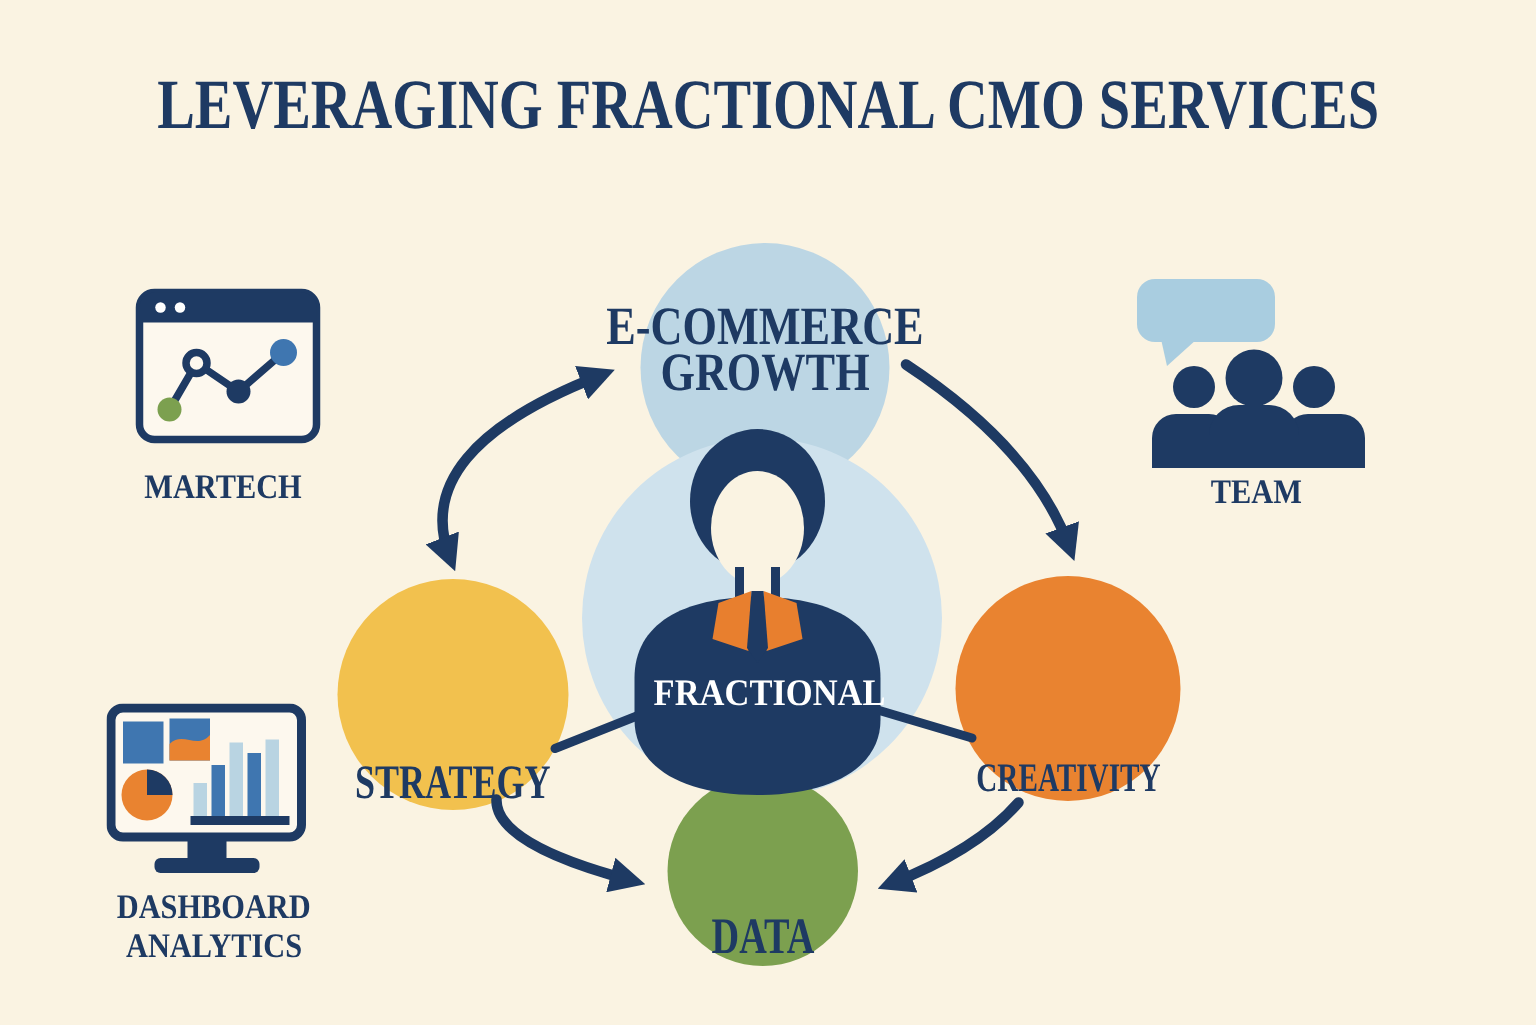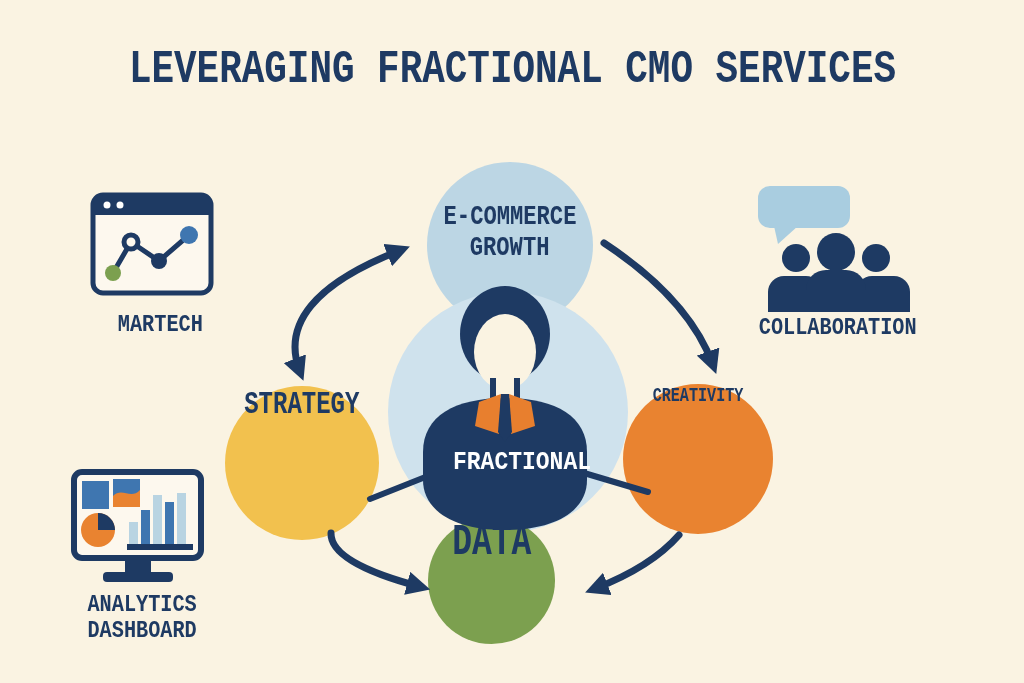--- a/index.html
+++ b/index.html
@@ -2,53 +2,53 @@
 <html style="--navy: #1e3a63; --cream: #faf3e2; --paleblue: #cfe2ed; --lightblue: #bcd6e4; --yellow: #f2c14e; --orange: #e98330; --green: #7ca04f; --blue: #3f76b0; --barlight: #b9d4e2; --bubble: #a9cde0; --collar: #e87f2e; --panel: #fdf8ee; --white: #ffffff;"><head>
 <meta charset="utf-8">
 <style>
   :root{
     --navy:#1e3a63; --cream:#faf3e2; --paleblue:#cfe2ed; --lightblue:#bcd6e4;
     --yellow:#f2c14e; --orange:#e98330; --green:#7ca04f; --blue:#3f76b0;
     --barlight:#b9d4e2; --bubble:#a9cde0; --collar:#e87f2e; --panel:#fdf8ee; --white:#ffffff;
   }
   html,body{margin:0;padding:0;}
   .canvas{position:relative;width:1024px;height:683px;background:var(--cream);
-    overflow:hidden;font-family:Liberation Mono, monospace;color:var(--navy);}
+    overflow:hidden;font-family:Liberation Serif, serif;color:var(--navy);}
   .sx{display:inline-block;white-space:nowrap;transform:scaleX(var(--sx,.85));transform-origin:50% 50%;}
   .title{position:absolute;top:44px;left:0;width:1024px;text-align:center;
     font-size:47px;line-height:52px;font-weight:800;color:var(--navy);}
   .title .sx{--sx:.80;}
-  .circle{position:absolute;border-radius:50%;display:flex;align-items:flex-start;justify-content:center;
+  .circle{position:absolute;border-radius:50%;display:flex;align-items:flex-end;justify-content:center;
     text-align:center;font-weight:800;color:var(--navy);}
   .c-growth{left:427px;top:162px;width:166px;height:166px;background:var(--lightblue);z-index:1;
-    font-size:27px;line-height:31px;align-items:flex-start;padding-top:40px;box-sizing:border-box;}
+    font-size:36px;line-height:31px;align-items:flex-start;padding-top:40px;box-sizing:border-box;}
   .c-growth .sx{--sx:.82;}
   .c-central{left:388px;top:292px;width:240px;height:240px;background:var(--paleblue);z-index:2;}
   .c-strategy{left:225px;top:386px;width:154px;height:154px;background:var(--yellow);z-index:3;font-size:32px;}
   .c-strategy .sx{--sx:.75;}
-  .c-creativity{left:623px;top:384px;width:150px;height:150px;background:var(--orange);z-index:3;font-size:21px;}
+  .c-creativity{left:637px;top:384px;width:150px;height:150px;background:var(--orange);z-index:3;font-size:27px;}
   .c-creativity .sx{--sx:.72;}
-  .c-data{left:428px;top:517px;width:127px;height:127px;background:var(--green);z-index:3;font-size:44px;}
+  .c-data{left:445px;top:517px;width:127px;height:127px;background:var(--green);z-index:3;font-size:34px;}
   .c-data .sx{--sx:.75;}
   .overlay{position:absolute;left:0;top:0;width:1024px;height:683px;z-index:4;}
   .arrow{fill:none;stroke:var(--navy);stroke-width:7;stroke-linecap:round;}
   .link{fill:none;stroke:var(--navy);stroke-width:6;stroke-linecap:round;}
   .person{position:absolute;left:413px;top:282px;width:184px;height:252px;z-index:5;}
   .cmo-label{position:absolute;left:413px;top:448px;width:184px;z-index:6;text-align:right;
     color:var(--white);font-weight:800;}
   .cmo-l1{font-size:25px;line-height:29px;--sx:.92;}
   .cmo-l2{font-size:33px;line-height:34px;--sx:.95;}
   .icon{position:absolute;z-index:6;}
   .i-martech{left:90px;top:192px;width:124px;height:104px;}
   .i-analytics{left:71px;top:469px;width:133px;height:122px;}
   .i-team{left:752px;top:184px;width:160px;height:128px;}
   .side-label{position:absolute;z-index:6;text-align:center;font-weight:800;
     font-size:23px;line-height:26px;color:var(--navy);}
   .side-label .sx{--sx:.88;}
-  .l-martech{left:68px;top:312px;width:185px;}
+  .l-martech{left:56px;top:312px;width:185px;}
   .l-analytics{left:50px;top:592px;width:185px;}
   .l-team{left:745px;top:315px;width:185px;}
 </style>
 </head>
 <body>
 
 <div class="canvas">
 
   <div class="title">
     <div><span class="sx">LEVERAGING FRACTIONAL CMO SERVICES</span></div>
@@ -124,31 +124,31 @@
     <circle cx="27" cy="61" r="17" style="fill:var(--orange)"></circle>
     <path d="M27,61 L27,44 A17,17 0 0 1 44,61 Z" style="fill:var(--navy)"></path>
     <rect x="56" y="75" width="66" height="6" style="fill:var(--navy)"></rect>
     <rect x="58" y="53" width="9" height="22" style="fill:var(--barlight)"></rect>
     <rect x="70" y="41" width="9" height="34" style="fill:var(--blue)"></rect>
     <rect x="82" y="26" width="9" height="49" style="fill:var(--barlight)"></rect>
     <rect x="94" y="33" width="9" height="42" style="fill:var(--blue)"></rect>
     <rect x="106" y="24" width="9" height="51" style="fill:var(--barlight)"></rect>
   </svg>
   <div class="side-label l-analytics">
+    <div><span class="sx">DASHBOARD</span></div>
     <div><span class="sx">ANALYTICS</span></div>
-    <div><span class="sx">DASHBOARD</span></div>
   </div>
 
   <svg class="icon i-team" viewBox="0 0 160 128">
     <rect x="6" y="2" width="92" height="42" rx="12" style="fill:var(--bubble)"></rect>
     <path d="M22,42 L46,42 L26,60 Z" style="fill:var(--bubble)"></path>
     <circle cx="44" cy="74" r="14" style="fill:var(--navy)"></circle>
     <path d="M16,128 v-20 a16,16 0 0 1 16,-16 h22 a16,16 0 0 1 16,16 v20 Z" style="fill:var(--navy)"></path>
     <circle cx="124" cy="74" r="14" style="fill:var(--navy)"></circle>
     <path d="M104,128 v-20 a16,16 0 0 1 16,-16 h22 a16,16 0 0 1 16,16 v20 Z" style="fill:var(--navy)"></path>
     <circle cx="84" cy="68" r="19" style="fill:var(--navy)"></circle>
     <path d="M54,128 v-22 a20,20 0 0 1 20,-20 h20 a20,20 0 0 1 20,20 v22 Z" style="fill:var(--navy)"></path>
   </svg>
   <div class="side-label l-team">
-    <div><span class="sx">COLLABORATION</span></div>
+    <div><span class="sx">TEAM</span></div>
   </div>
 
 </div>
 
 </body></html>

